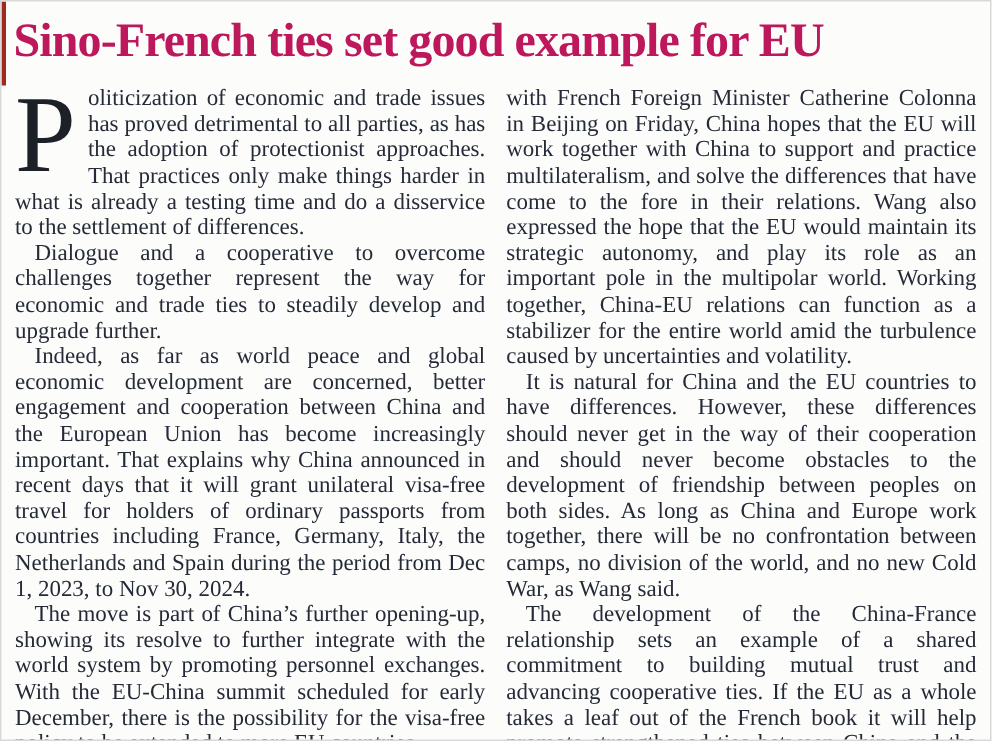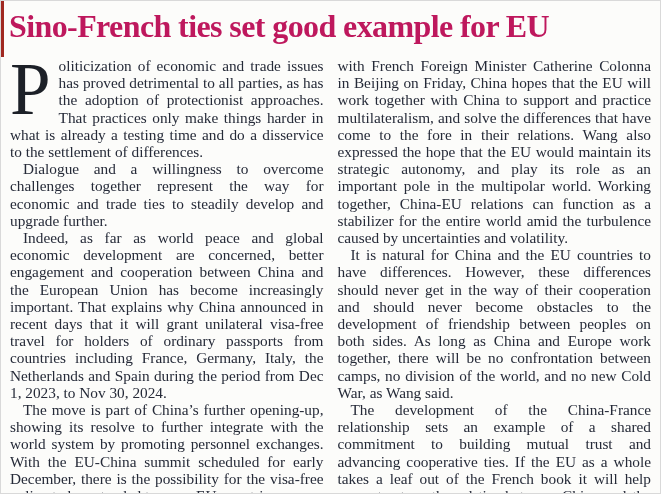--- a/index.html
+++ b/index.html
@@ -59,21 +59,21 @@
 
 <div class="page">
   <div class="red-mark"></div>
 
   <h1 class="headline">Sino-French ties set good example for EU</h1>
 
   <div class="columns">
 
     <div class="col">
       <p><span class="dropcap">P</span><span>oliticization of economic and trade issues has proved detrimental to all parties, as has the adoption of protectionist approaches. That practices only make things harder in what is already a testing time and do a disservice to the settlement of differences.</span></p>
-      <p class="indent">Dialogue and a willingness to overcome challenges together represent the way for economic and trade ties to steadily develop and upgrade further.</p>
+      <p class="indent">Dialogue and a cooperative to overcome challenges together represent the way for economic and trade ties to steadily develop and upgrade further.</p>
       <p class="indent">Indeed, as far as world peace and global economic development are concerned, better engagement and cooperation between China and the European Union has become increasingly important. That explains why China announced in recent days that it will grant unilateral visa-free travel for holders of ordinary passports from countries including France, Germany, Italy, the Netherlands and Spain during the period from Dec 1, 2023, to Nov 30, 2024.</p>
       <p class="indent">The move is part of China’s further opening-up, showing its resolve to further integrate with the world system by promoting personnel exchanges. With the EU-China summit scheduled for early December, there is the possibility for the visa-free policy to be extended to more EU countries.</p>
 
     </div>
 
     <div class="col">
       <p>with French Foreign Minister Catherine Colonna in Beijing on Friday, China hopes that the EU will work together with China to support and practice multilateralism, and solve the differences that have come to the fore in their relations. Wang also expressed the hope that the EU would maintain its strategic autonomy, and play its role as an important pole in the multipolar world. Working together, China-EU relations can function as a stabilizer for the entire world amid the turbulence caused by uncertainties and volatility.</p>
       <p class="indent">It is natural for China and the EU countries to have differences. However, these differences should never get in the way of their cooperation and should never become obstacles to the development of friendship between peoples on both sides. As long as China and Europe work together, there will be no confrontation between camps, no division of the world, and no new Cold War, as Wang said.</p>
       <p class="indent">The development of the China-France relationship sets an example of a shared commitment to building mutual trust and advancing cooperative ties. If the EU as a whole takes a leaf out of the French book it will help promote strengthened ties between China and the EU. That would be a welcome boon for the world at this troubled time.</p>
     </div>

